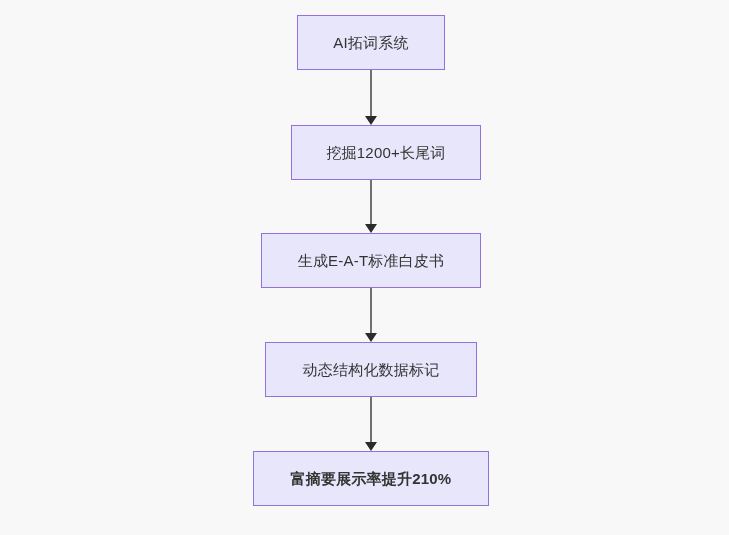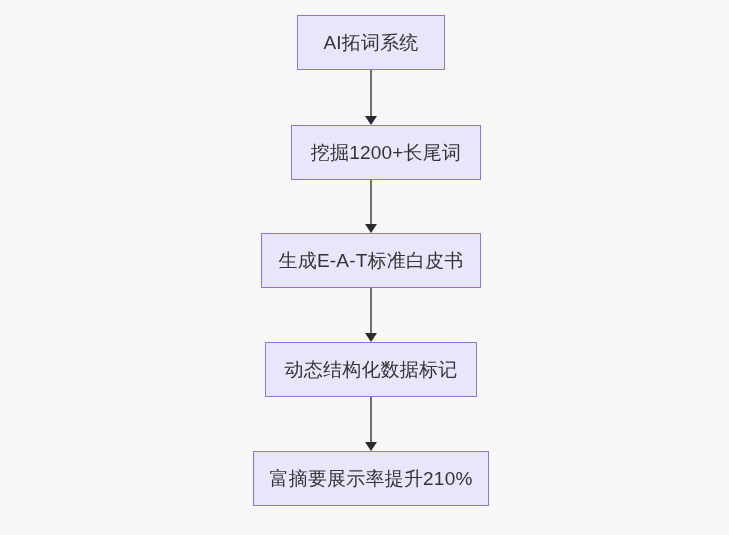--- a/index.html
+++ b/index.html
@@ -22,21 +22,21 @@
     position: absolute;
     box-sizing: border-box;
     background: #e8e6fb;
     border: 1px solid #9370db;
     display: flex;
     align-items: center;
     justify-content: center;
     height: 55px;
   }
   .node-label {
-    font-size: 19px;
+    font-size: 15px;
     line-height: 1;
     color: #333333;
     letter-spacing: 0.2px;
     white-space: nowrap;
     text-align: center;
   }
   .edge {
     position: absolute;
     width: 24px;
     pointer-events: none;
@@ -92,17 +92,17 @@
   </div>
 
   <div class="node" style="left:261px; top:233px; width:220px;">
     <span class="node-label">生成E-A-T标准白皮书</span>
   </div>
 
   <div class="node" style="left:265px; top:342px; width:212px;">
     <span class="node-label">动态结构化数据标记</span>
   </div>
 
-  <div class="node" style="left:253px; top:451px; width:236px;">
+  <div class="node" style="left:253px; top:451px; width:236px;font-weight:bold;">
     <span class="node-label">富摘要展示率提升210%</span>
   </div>
 
 </div>
 
 </body></html>

